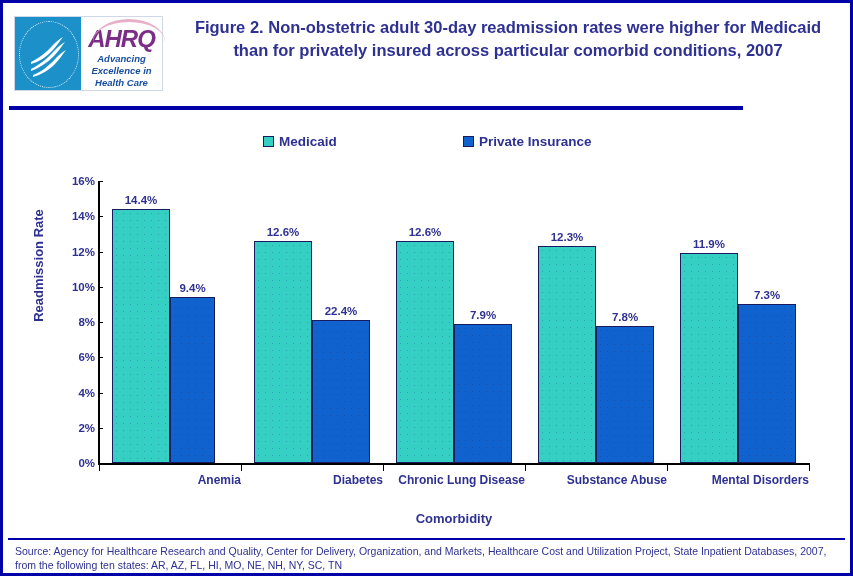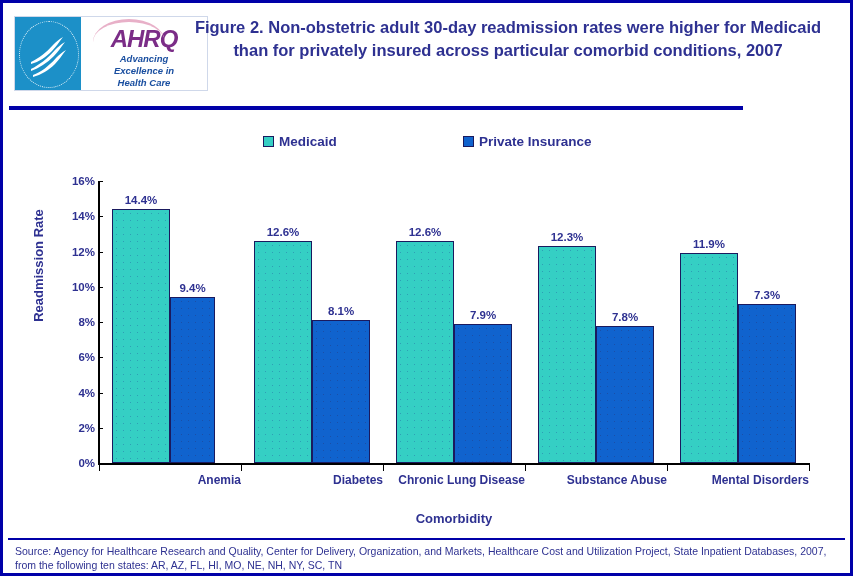--- a/index.html
+++ b/index.html
@@ -29,21 +29,21 @@
     width: 847px;
     height: 97px;
     display: flex;
     align-items: flex-start;
   }
 
   .logo-wrap {
     position: absolute;
     left: 11px;
     top: 13px;
-    width: 194px;
+    width: 149px;
     height: 75px;
     display: flex;
     background: #a3a3a3;
     border: 1px solid #cfd8ea;
     box-sizing: border-box;
   }
   .hhs-seal {
     width: 66px;
     height: 73px;
     background: #1C90C8;
@@ -367,21 +367,21 @@
           </div>
           <div class="bar private" style="left: 71px; width: 45px; height: 165.675px;">
             <span class="bar-label">9.4%</span>
           </div>
         </div>
         <div class="group" style="left: 142px; width: 142px;">
           <div class="bar medicaid" style="left: 13px; width: 58px; height: 222.075px;">
             <span class="bar-label">12.6%</span>
           </div>
           <div class="bar private" style="left: 71px; width: 58px; height: 142.762px;">
-            <span class="bar-label">8.1%</span>
+            <span class="bar-label">22.4%</span>
           </div>
         </div>
         <div class="group" style="left: 284px; width: 142px;">
           <div class="bar medicaid" style="left: 13px; width: 58px; height: 222.075px;">
             <span class="bar-label">12.6%</span>
           </div>
           <div class="bar private" style="left: 71px; width: 58px; height: 139.238px;">
             <span class="bar-label">7.9%</span>
           </div>
         </div>

